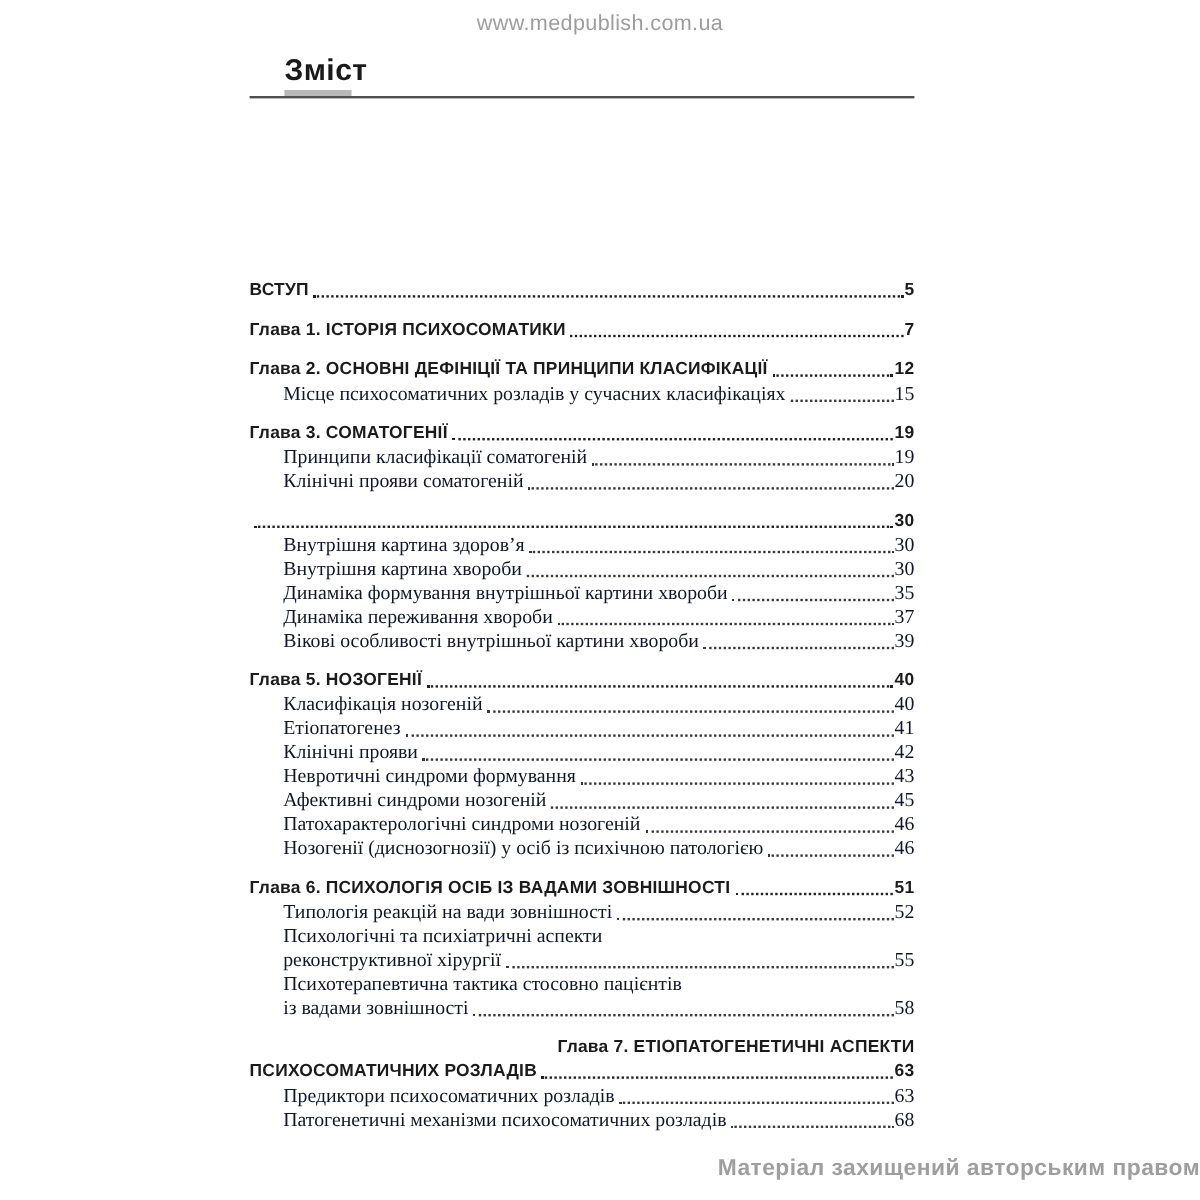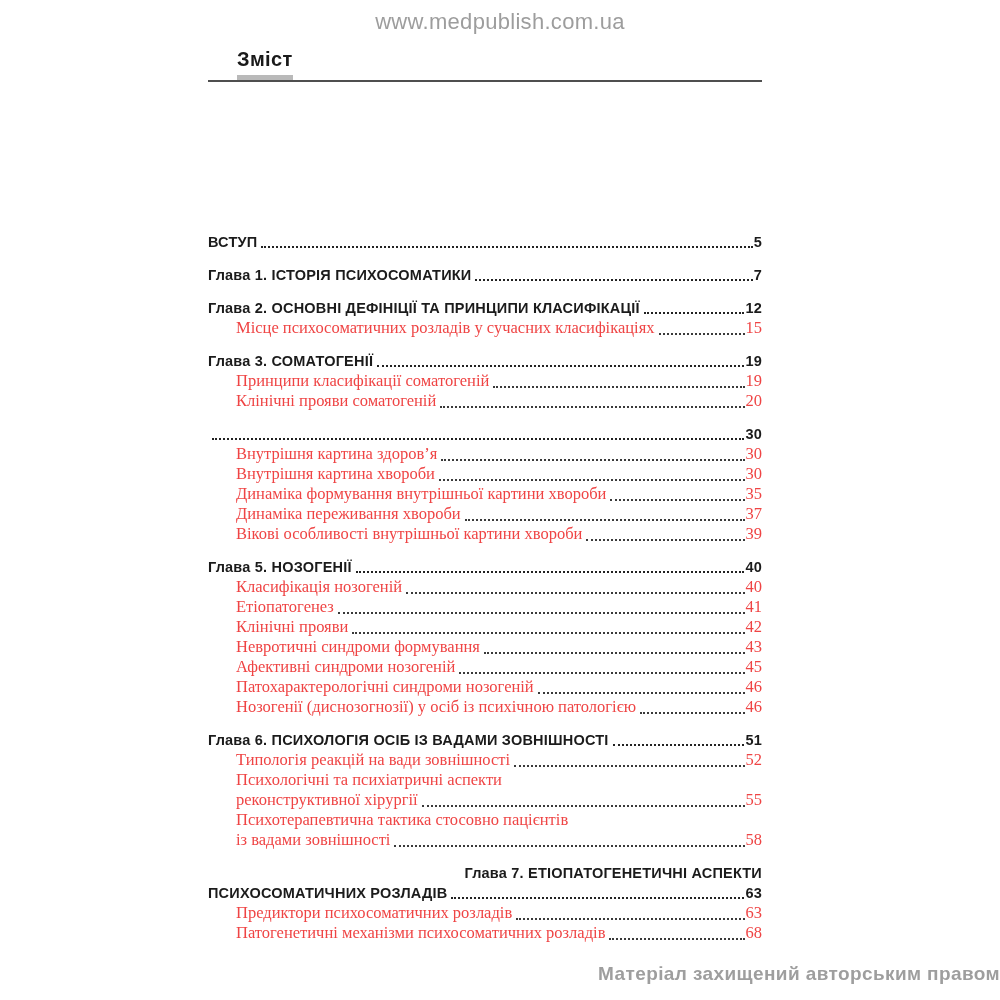--- a/index.html
+++ b/index.html
@@ -14,34 +14,34 @@
     overflow: hidden;
     font-family: "Liberation Sans", sans-serif;
     color: #1e1e1e;
   }
   .watermark {
     position: absolute;
     top: 9px;
     left: 0;
     width: 100%;
     text-align: center;
-    font-size: 22px;
+    font-size: 18px;
     letter-spacing: 0.3px;
     color: #9d9d9d;
     font-family: "Liberation Sans", sans-serif;
   }
   .content {
     position: absolute;
     left: 208px;
     top: 0;
     width: 554px;
   }
   h1.page-title {
     margin: 44px 0 0 29px;
-    font-size: 20px;
+    font-size: 25px;
     font-weight: bold;
     letter-spacing: 0.4px;
     color: #1a1a1a;
     line-height: 30px;
     font-family: "Liberation Sans", sans-serif;
   }
   .title-rule {
     position: relative;
     height: 2px;
     background: #4f4f4f;
@@ -71,21 +71,21 @@
     font-family: "Liberation Sans", sans-serif;
     font-weight: bold;
     font-size: 14.5px;
     letter-spacing: 0.2px;
     color: #1b1b1b;
     justify-content: flex-end;
   }
   .entry.sub .row {
     font-family: "Liberation Serif", serif;
     font-size: 16.5px;
-    color: #ef4444;
+    color: #0f172a;
     padding-left: 28px;
   }
   .dots {
     flex: 1 1 auto;
     min-width: 8px;
     border-bottom: 2px dotted #222222;
     margin: 0 1px 4px 4px;
   }
   .entry.sub .dots {
     border-bottom-color: #3a3a3a;

